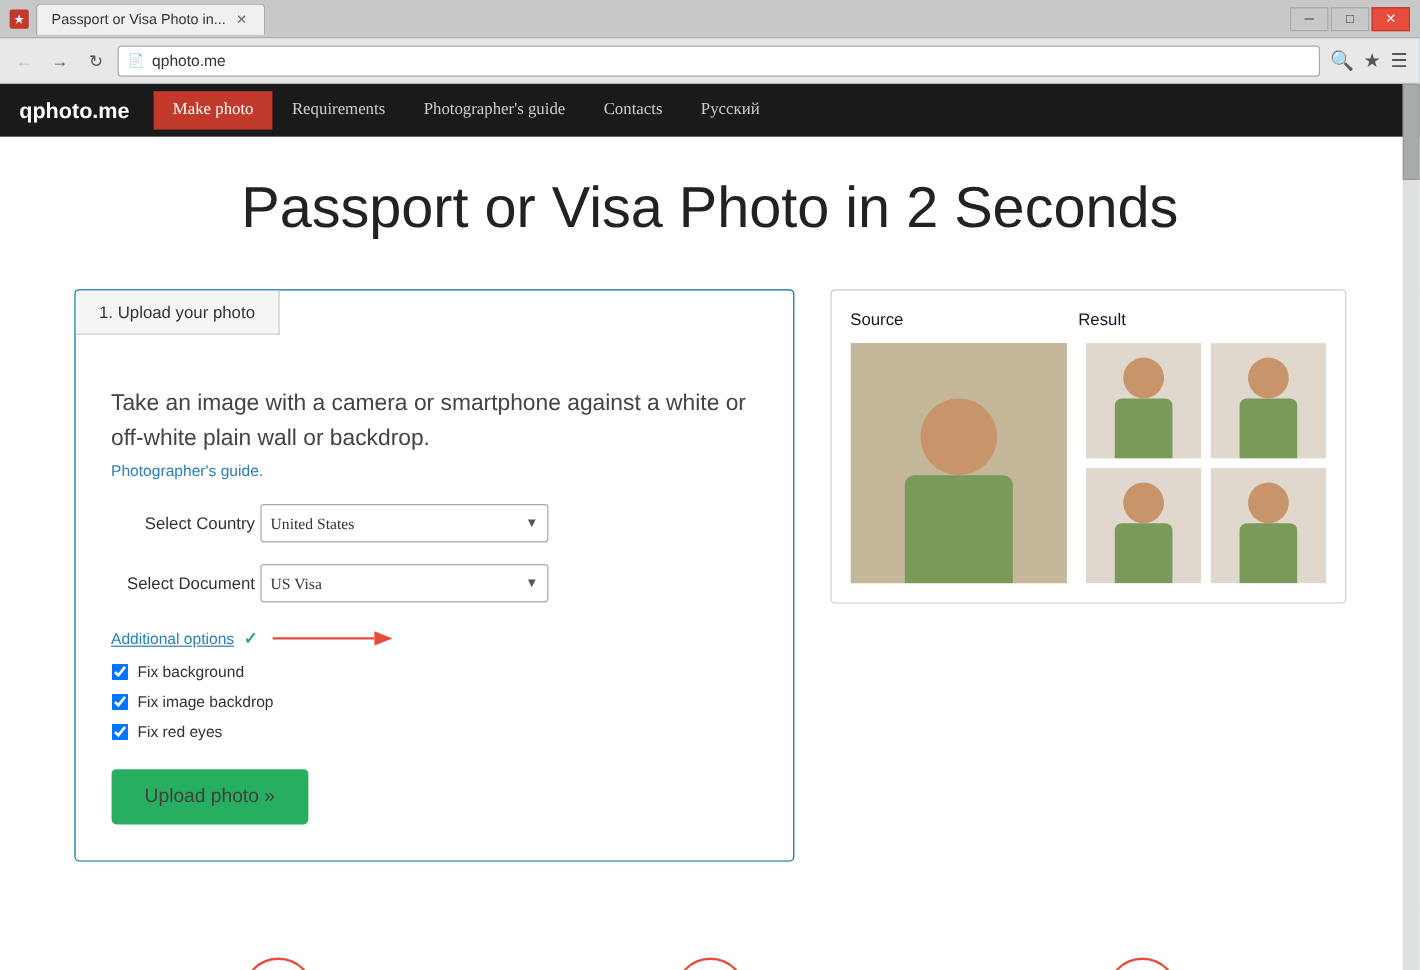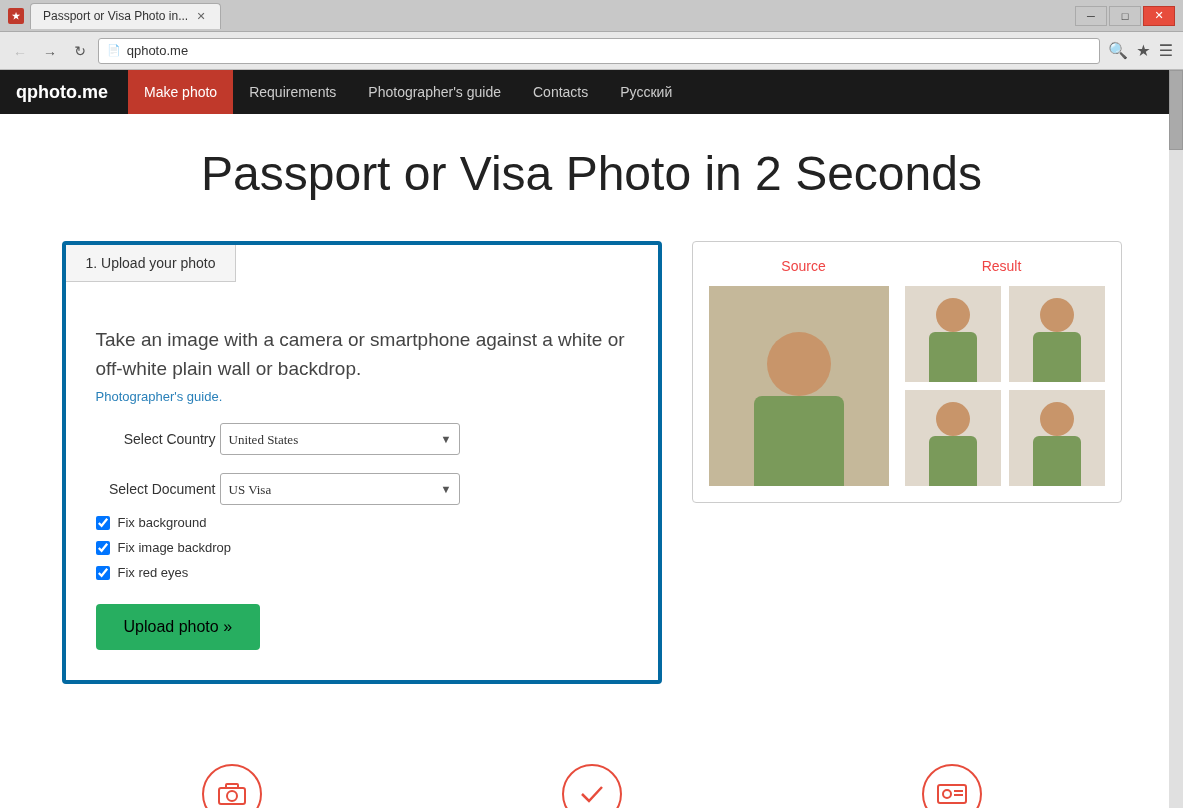--- a/index.html
+++ b/index.html
@@ -97,24 +97,25 @@
     .site-logo {
       color: white;
       font-size: 18px;
       font-weight: bold;
       margin-right: 20px;
     }
     .nav-item {
       color: #ccc;
       font-size: 14px;
       padding: 0 16px;
-      height: 44px;
+      height: 32px;
       display: flex; align-items: center;
       cursor: pointer;
       text-decoration: none;
+      font-family: Liberation Serif, serif;
     }
     .nav-item.active {
       background: #c0392b;
       color: white;
     }
 
     
     .hero {
       text-align: center;
       padding: 32px 20px 40px;
@@ -133,21 +134,21 @@
       gap: 30px;
       padding: 0 60px 40px;
       justify-content: center;
     }
 
     
     .left-panel {
       flex: 0 0 600px;
     }
     .upload-box {
-      border: 4px solid #0369a1;
+      border: 1px solid #0369a1;
       border-radius: 4px;
       overflow: hidden;
     }
     .upload-tab {
       background: #f5f5f5;
       border-bottom: 1px solid #ccc;
       padding: 10px 20px;
       font-size: 14px;
       color: #333;
       display: inline-block;
@@ -241,21 +242,21 @@
       color: #333;
     }
     .checkbox-row input[type="checkbox"] {
       width: 14px; height: 14px;
       cursor: pointer;
     }
 
     .upload-btn {
       margin-top: 24px;
       background: #27ae60;
-      color: #000000;
+      color: #404040;
       border: none;
       border-radius: 4px;
       padding: 14px 28px;
       font-size: 16px;
       cursor: pointer;
       display: inline-block;
     }
 
     
     .right-panel {
@@ -266,23 +267,23 @@
       border-radius: 4px;
       padding: 16px;
       background: white;
     }
     .preview-headers {
       display: flex;
       margin-bottom: 12px;
     }
     .preview-header {
       flex: 1;
-      text-align: center;
+      text-align: left;
       font-size: 14px;
-      color: #ef4444;
+      color: #0f172a;
     }
     .preview-content {
       display: flex;
       gap: 16px;
       align-items: flex-start;
     }
     .source-photo {
       flex: 0 0 180px;
     }
     .source-photo-img {
@@ -416,20 +417,29 @@
             <label class="form-label">Select Document</label>
             <div class="select-wrapper">
               <select>
                 <option>US Visa</option>
               </select>
               <span class="select-arrow">▼</span>
             </div>
           </div>
 
           
+          <div class="additional-options-row">
+            <a class="additional-options-link">Additional options</a>
+            <span class="options-check">✓</span>
+
+            <svg class="red-arrow-svg" width="100" height="20" viewBox="0 0 100 20">
+              <line x1="0" y1="10" x2="85" y2="10" stroke="#e74c3c" stroke-width="2"></line>
+              <polygon points="85,4 100,10 85,16" fill="#e74c3c"></polygon>
+            </svg>
+          </div>
 
           
           <div class="checkbox-row">
             <input type="checkbox" checked="" style="">
             <span>Fix background</span>
           </div>
           <div class="checkbox-row">
             <input type="checkbox" checked="" style="">
             <span>Fix image backdrop</span>
           </div>

